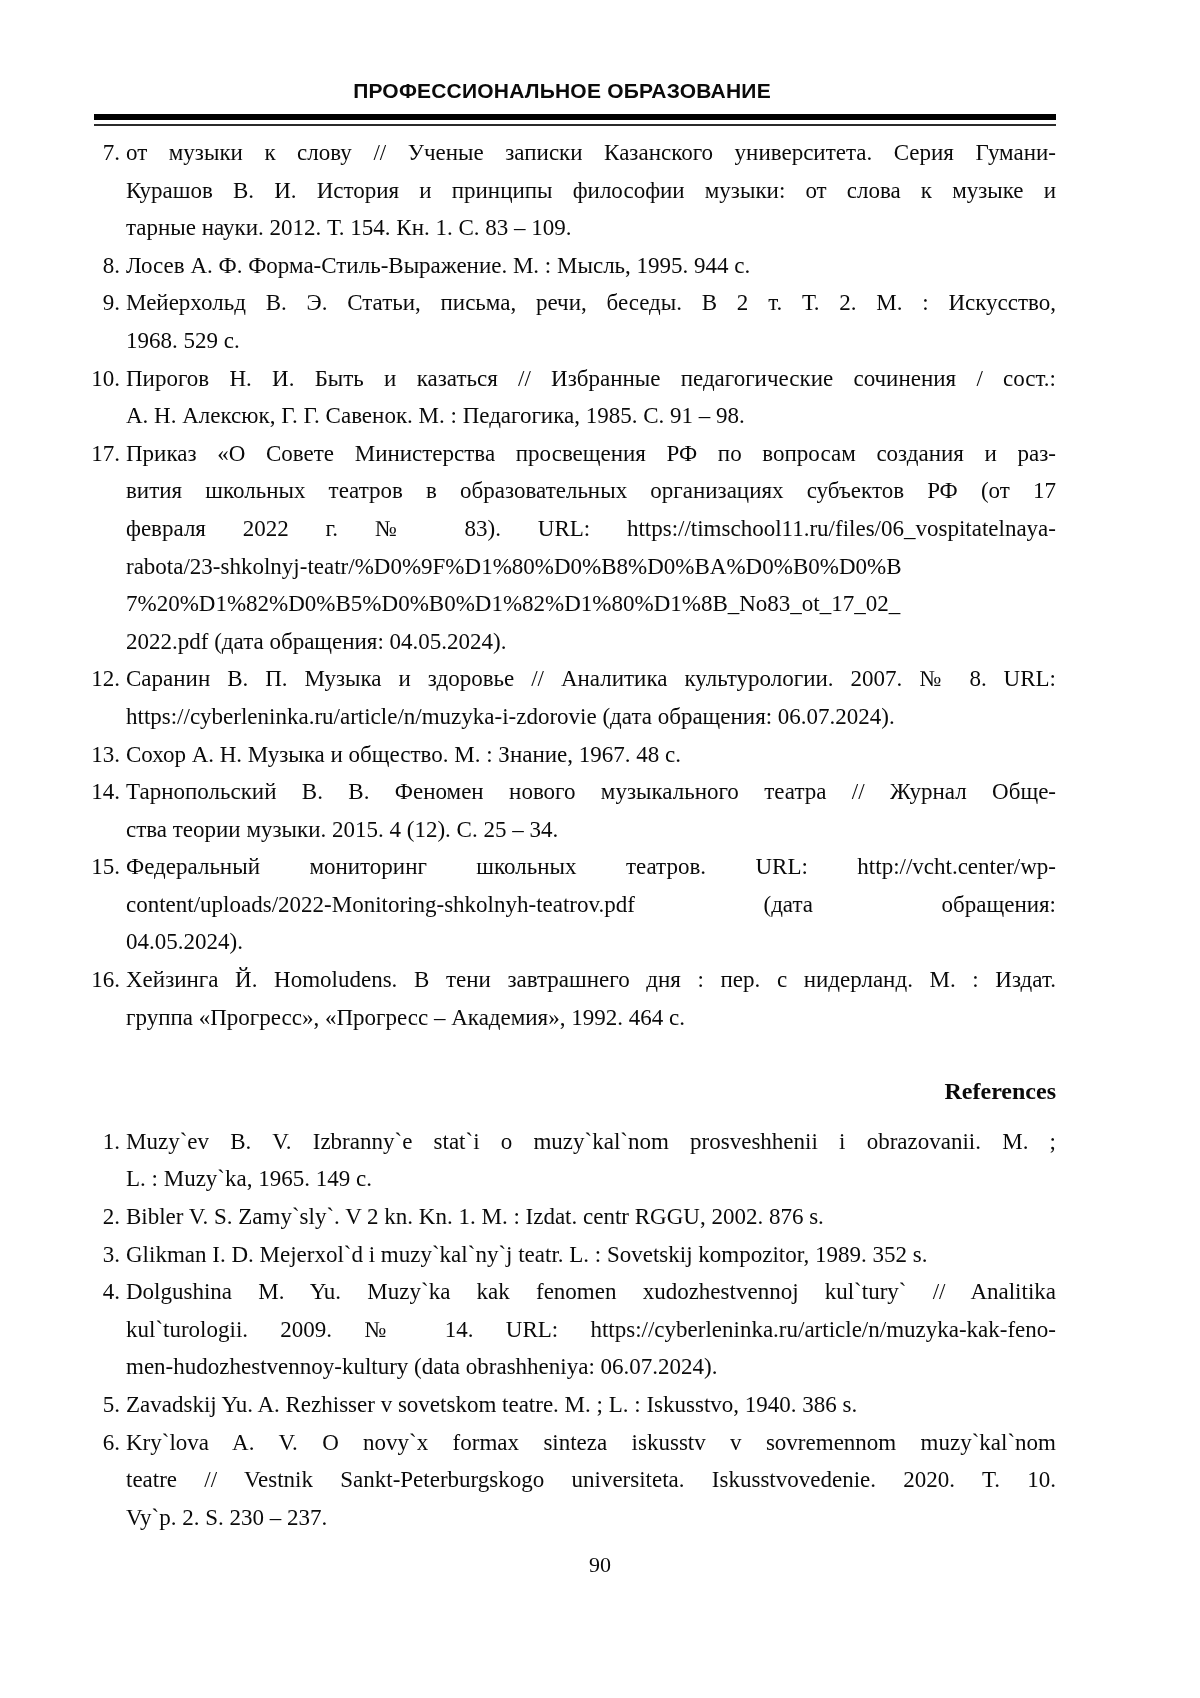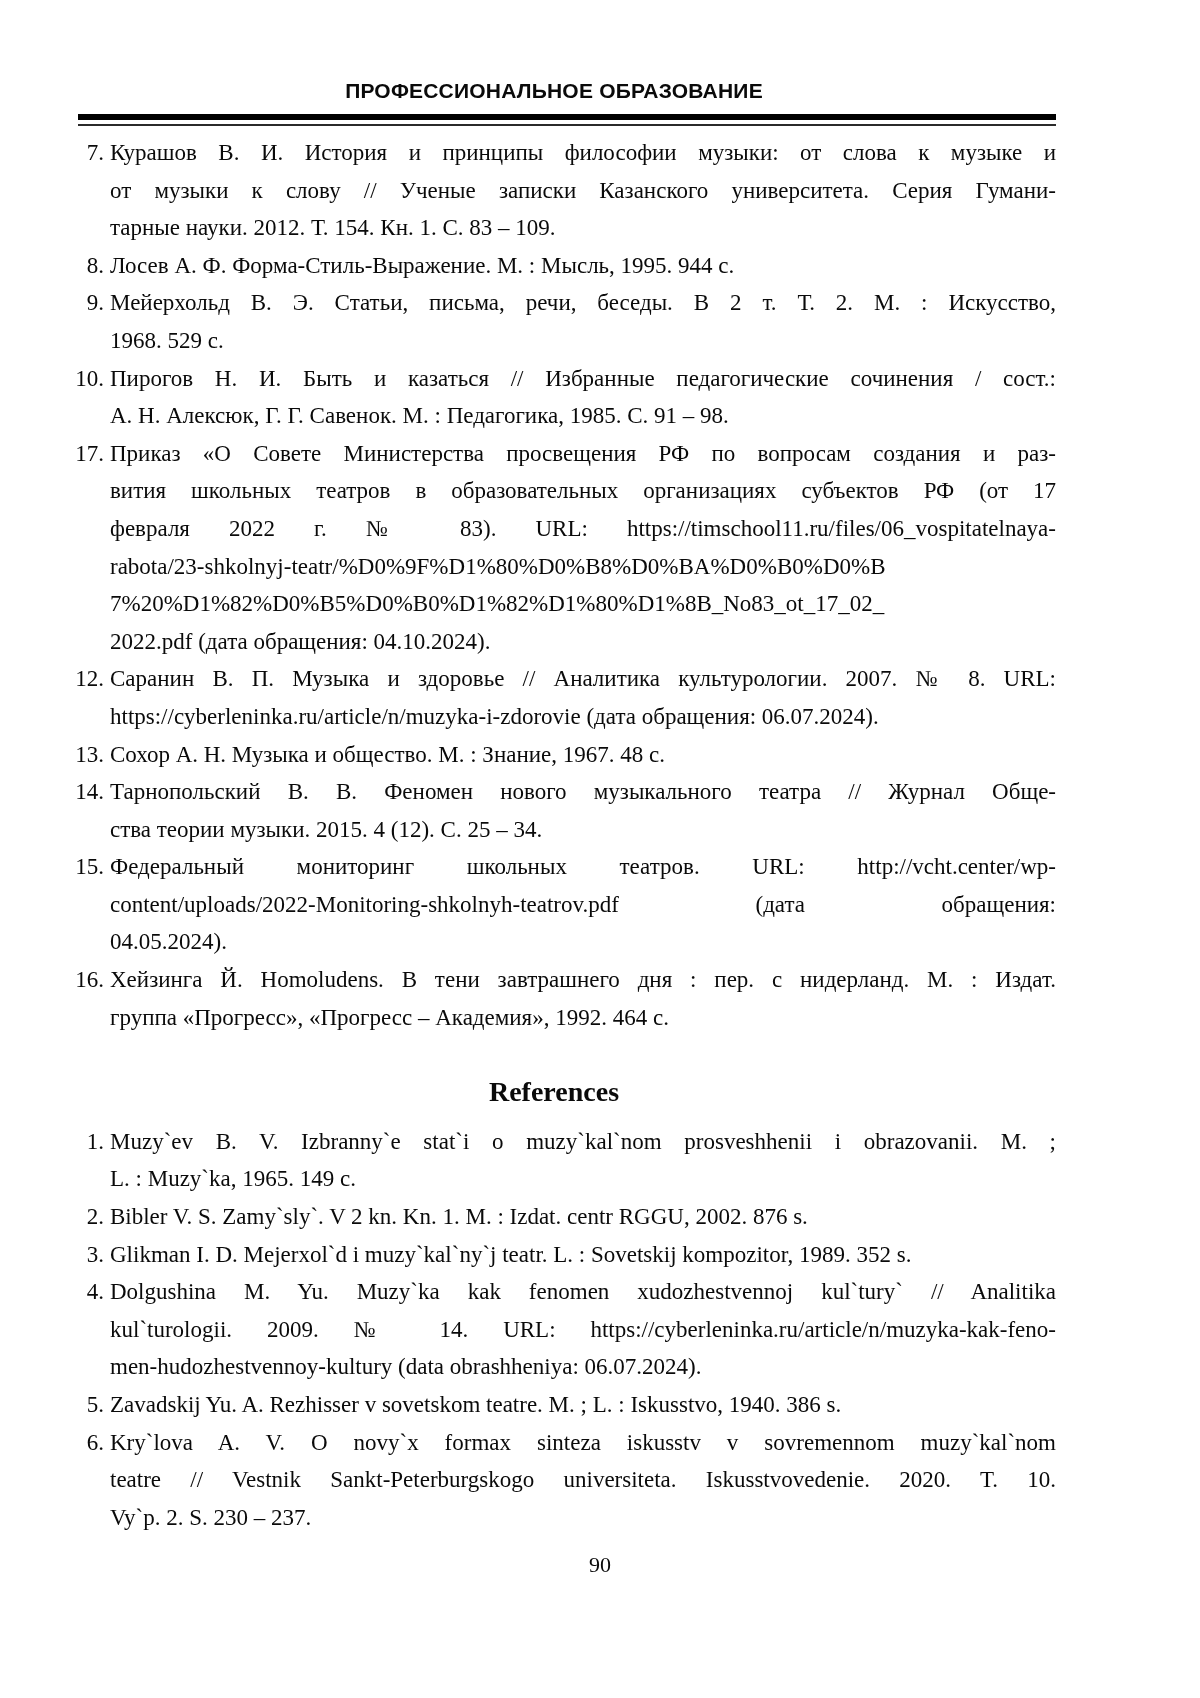--- a/index.html
+++ b/index.html
@@ -5,21 +5,21 @@
   html, body {
     margin: 0;
     padding: 0;
     background: #ffffff;
   }
   .page {
     position: relative;
     width: 1200px;
     height: 1698px;
     box-sizing: border-box;
-    padding: 0 144px 0 52px;
+    padding: 0 144px 0 68px;
     background: #ffffff;
     color: #0a0a0a;
     font-family: "Liberation Serif", "DejaVu Serif", serif;
     font-size: 23px;
     overflow: hidden;
   }
   .header-title {
     margin-top: 78px;
     line-height: 26px;
     text-align: center;
@@ -69,23 +69,23 @@
     text-align-last: justify;
     white-space: normal;
     overflow: hidden;
   }
   .ref-text .ln.last {
     text-align-last: left;
   }
   .refs-heading {
     margin: 37px 0 0 0;
     line-height: 37.6px;
-    text-align: center;
+    text-align: right;
     font-weight: bold;
-    font-size: 28px;
+    font-size: 24px;
   }
   .page-number {
     position: absolute;
     top: 1552px;
     left: 0;
     right: 0;
     text-align: center;
     font-size: 22px;
     line-height: 26px;
   }
@@ -99,22 +99,22 @@
 
   <div class="rule">
     <div class="rule-thick"></div>
     <div class="rule-thin"></div>
   </div>
 
   <div class="ref-list bib" id="bib-list">
   <div class="ref-item">
     <span class="ref-num">7.</span>
     <span class="ref-text">
+          <div class="ln">от музыки к слову // Ученые записки Казанского университета. Серия Гумани-</div>
           <div class="ln">Курашов В. И. История и принципы философии музыки: от слова к музыке и</div>
-          <div class="ln">от музыки к слову // Ученые записки Казанского университета. Серия Гумани-</div>
           <div class="ln last">тарные науки. 2012. Т. 154. Кн. 1. С. 83 – 109.</div>
         </span>
   </div>
 
   <div class="ref-item">
     <span class="ref-num">8.</span>
     <span class="ref-text">
           <div class="ln last">Лосев А. Ф. Форма-Стиль-Выражение. М. : Мысль, 1995. 944 с.</div>
         </span>
   </div>
@@ -136,21 +136,21 @@
   </div>
 
   <div class="ref-item">
     <span class="ref-num">17.</span>
     <span class="ref-text">
           <div class="ln">Приказ «О Совете Министерства просвещения РФ по вопросам создания и раз-</div>
           <div class="ln">вития школьных театров в образовательных организациях субъектов РФ (от 17</div>
           <div class="ln">февраля 2022 г. № 83). URL: https://timschool11.ru/files/06_vospitatelnaya-</div>
           <div class="ln">rabota/23-shkolnyj-teatr/%D0%9F%D1%80%D0%B8%D0%BA%D0%B0%D0%B</div>
           <div class="ln">7%20%D1%82%D0%B5%D0%B0%D1%82%D1%80%D1%8B_No83_ot_17_02_</div>
-          <div class="ln last">2022.pdf (дата обращения: 04.10.2024).</div>
+          <div class="ln last">2022.pdf (дата обращения: 04.05.2024).</div>
         </span>
   </div>
 
   <div class="ref-item">
     <span class="ref-num">12.</span>
     <span class="ref-text">
           <div class="ln">Саранин В. П. Музыка и здоровье // Аналитика культурологии. 2007. № 8. URL:</div>
           <div class="ln last">https://cyberleninka.ru/article/n/muzyka-i-zdorovie (дата обращения: 06.07.2024).</div>
         </span>
   </div>

